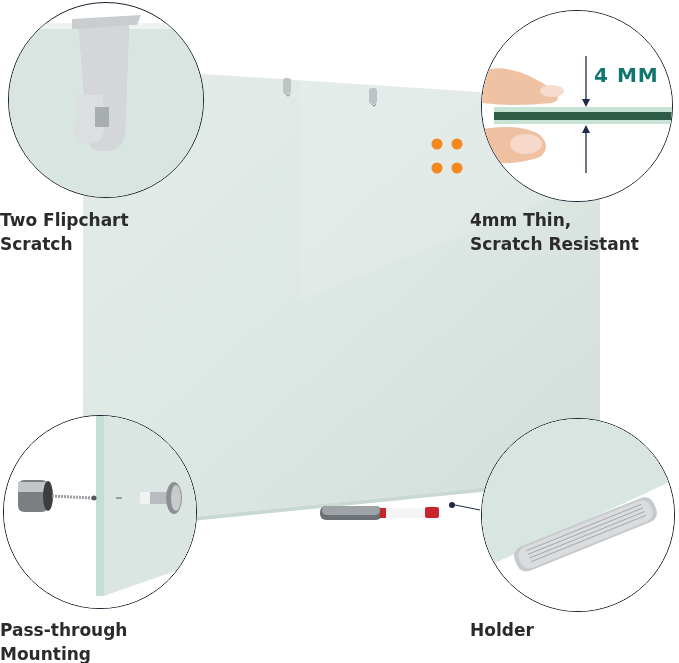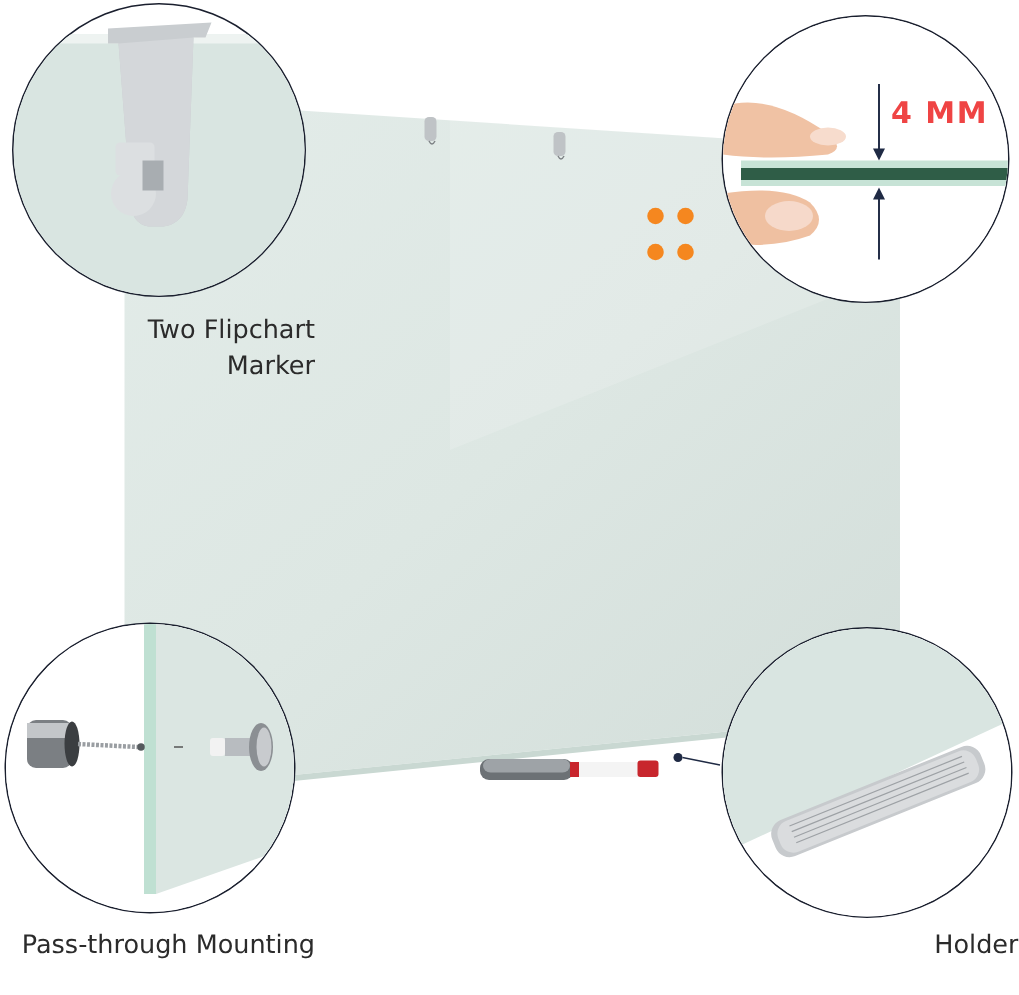--- a/index.html
+++ b/index.html
@@ -1,18 +1,18 @@
 <!DOCTYPE html>
 <html><head>
 <meta charset="utf-8">
 <style>
   html,body{margin:0;padding:0;background:#ffffff;}
   body{width:679px;height:663px;position:relative;overflow:hidden;font-family:"DejaVu Sans","Liberation Sans",sans-serif;}
   .stage{position:absolute;left:0;top:0;width:679px;height:663px;}
-  .caption{position:absolute;text-align:right;color:#2b2b2b;font-size:17px;line-height:24px;font-weight:400;}
+  .caption{position:absolute;text-align:left;color:#2b2b2b;font-size:17px;line-height:24px;font-weight:700;}
   .caption span{display:block;}
   .circle{position:absolute;border-radius:50%;border:1.6px solid #1a1f2e;overflow:hidden;background:#ffffff;box-sizing:border-box;}
 </style>
 </head>
 <body>
 
 <div class="stage">
 
   <svg width="679" height="663" style="position:absolute;left:0;top:0;">
     <defs>
@@ -59,21 +59,21 @@
       <rect x="0" y="20" width="196" height="6" fill="#eef3f1"></rect>
       <path d="M63,16 L132,12 L128,22 L120,22 L116,130 Q114,146 100,148 L90,148 Q78,146 78,130 L70,26 L63,26 Z" fill="#c9cdd0"></path>
       <path d="M70,26 L120,22 L116,130 Q114,146 100,148 L90,148 Q78,146 78,130 Z" fill="#d4d7da"></path>
       <circle cx="80" cy="126" r="15" fill="#dcdfe1"></circle>
       <rect x="68" y="92" width="26" height="22" rx="3" fill="#dcdfe1"></rect>
       <rect x="86" y="104" width="14" height="20" fill="#a8adb1"></rect>
     </svg>
   </div>
   <div class="caption" style="left:0;top:208px;width:210px;">
     <span>Two Flipchart</span>
-    <span>Marker</span>
+    <span>Scratch</span>
   </div>
 
   <div class="circle" style="left:481px;top:10px;width:192px;height:192px;">
     <svg width="192" height="192">
       <rect x="0" y="0" width="192" height="192" fill="#ffffff"></rect>
 
       <path d="M0,60 Q30,50 70,78 Q82,88 70,92 Q30,96 0,92 Z" fill="#f0c2a4"></path>
       <ellipse cx="70" cy="80" rx="12" ry="6" fill="#f7dccd"></ellipse>
 
       <path d="M0,118 Q40,112 58,124 Q70,136 58,146 Q30,156 0,150 Z" fill="#efc0a1"></path>
@@ -81,23 +81,25 @@
 
       <rect x="12" y="96" width="190" height="5" fill="#c7e3d6"></rect>
       <rect x="12" y="101" width="190" height="8" fill="#2f5d47"></rect>
       <rect x="12" y="109" width="190" height="4" fill="#c7e3d6"></rect>
 
       <line x1="104" y1="45" x2="104" y2="94" stroke="#1f2a44" stroke-width="1.3"></line>
       <polygon points="100,88 108,88 104,96" fill="#1f2a44"></polygon>
       <line x1="104" y1="116" x2="104" y2="162" stroke="#1f2a44" stroke-width="1.3"></line>
       <polygon points="100,122 108,122 104,114" fill="#1f2a44"></polygon>
     </svg>
-    <div style="position:absolute;left:112px;top:52px;font-family:'DejaVu Sans',sans-serif;font-weight:bold;font-size:20px;color:#ef4444;letter-spacing:1px;">4 MM</div>
+    <div style="position:absolute;left:112px;top:52px;font-family:'DejaVu Sans',sans-serif;font-weight:bold;font-size:20px;color:#0f766e;letter-spacing:1px;">4 MM</div>
   </div>
   <div class="caption" style="left:470px;top:208px;width:209px;">
+    <span>4mm Thin,</span>
+    <span>Scratch Resistant</span>
   </div>
 
   <div class="circle" style="left:3px;top:415px;width:194px;height:194px;">
     <svg width="194" height="194">
       <rect x="0" y="0" width="194" height="194" fill="#ffffff"></rect>
       <polygon points="92,0 200,0 200,145 100,180 92,180" fill="#dbe6e2"></polygon>
       <rect x="92" y="0" width="8" height="180" fill="#bfe0d2"></rect>
 
       <rect x="14" y="64" width="30" height="32" rx="6" fill="#7b7f83"></rect>
       <rect x="14" y="66" width="30" height="10" fill="#c3c6c9"></rect>

